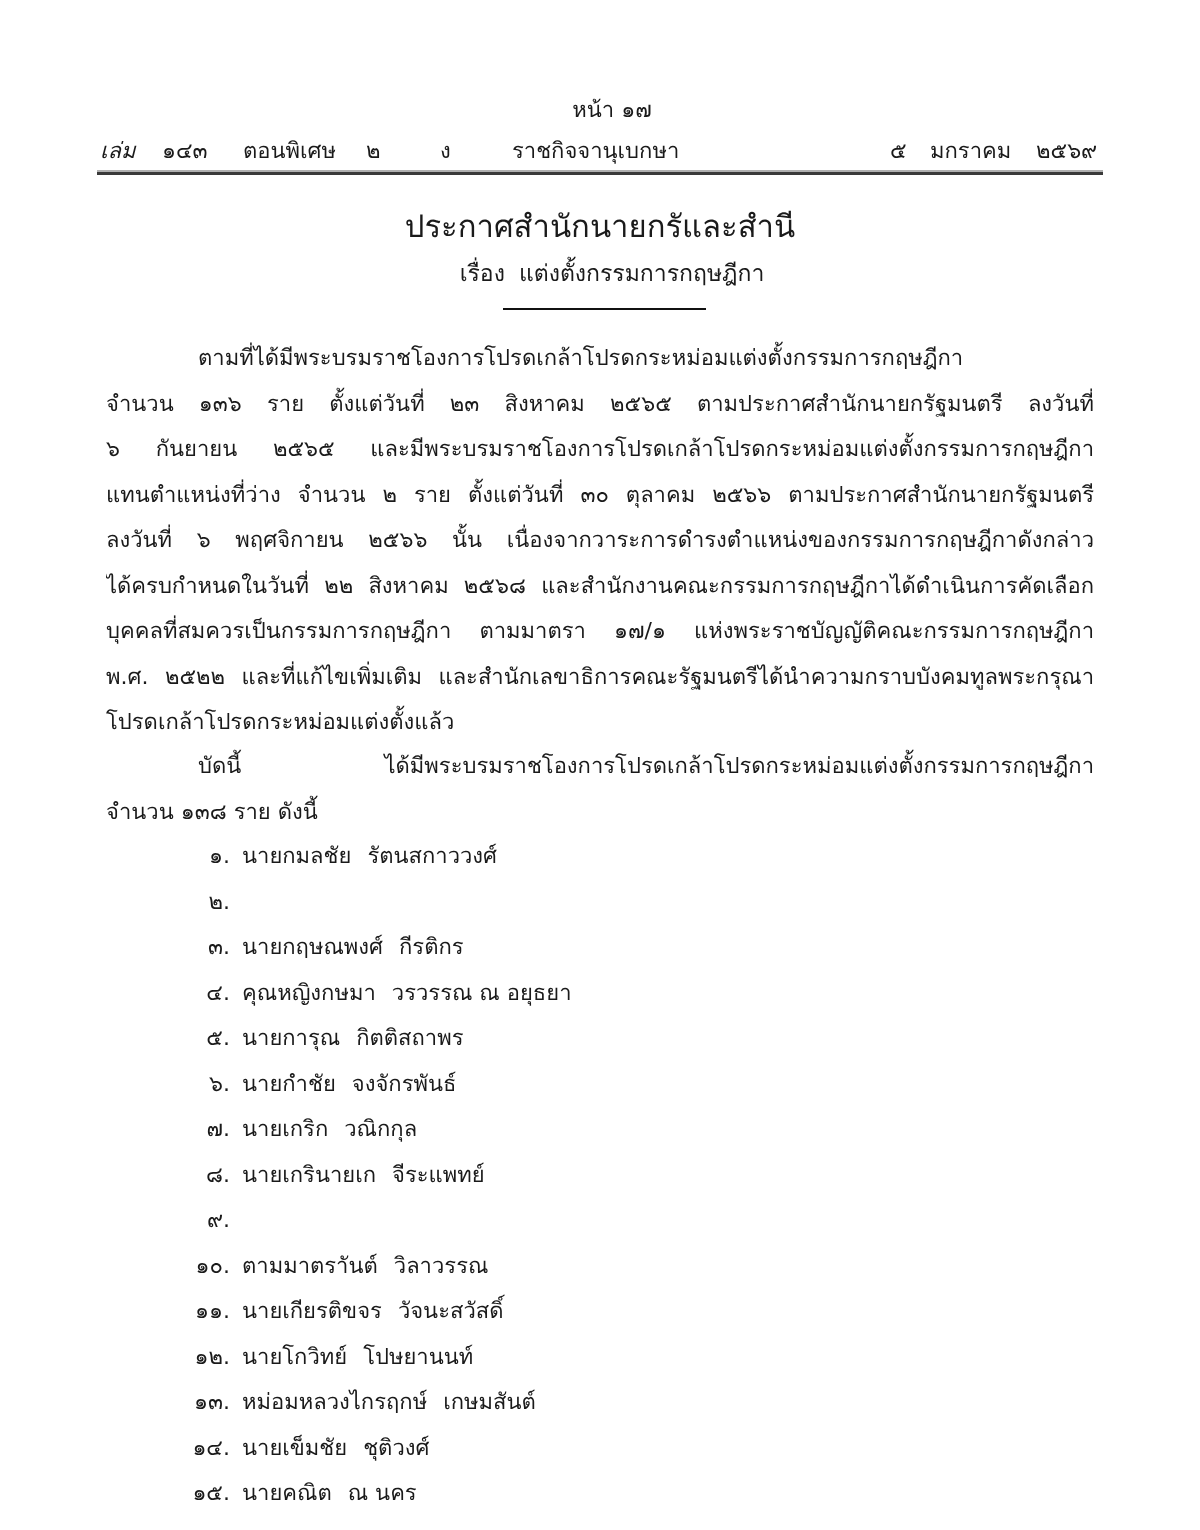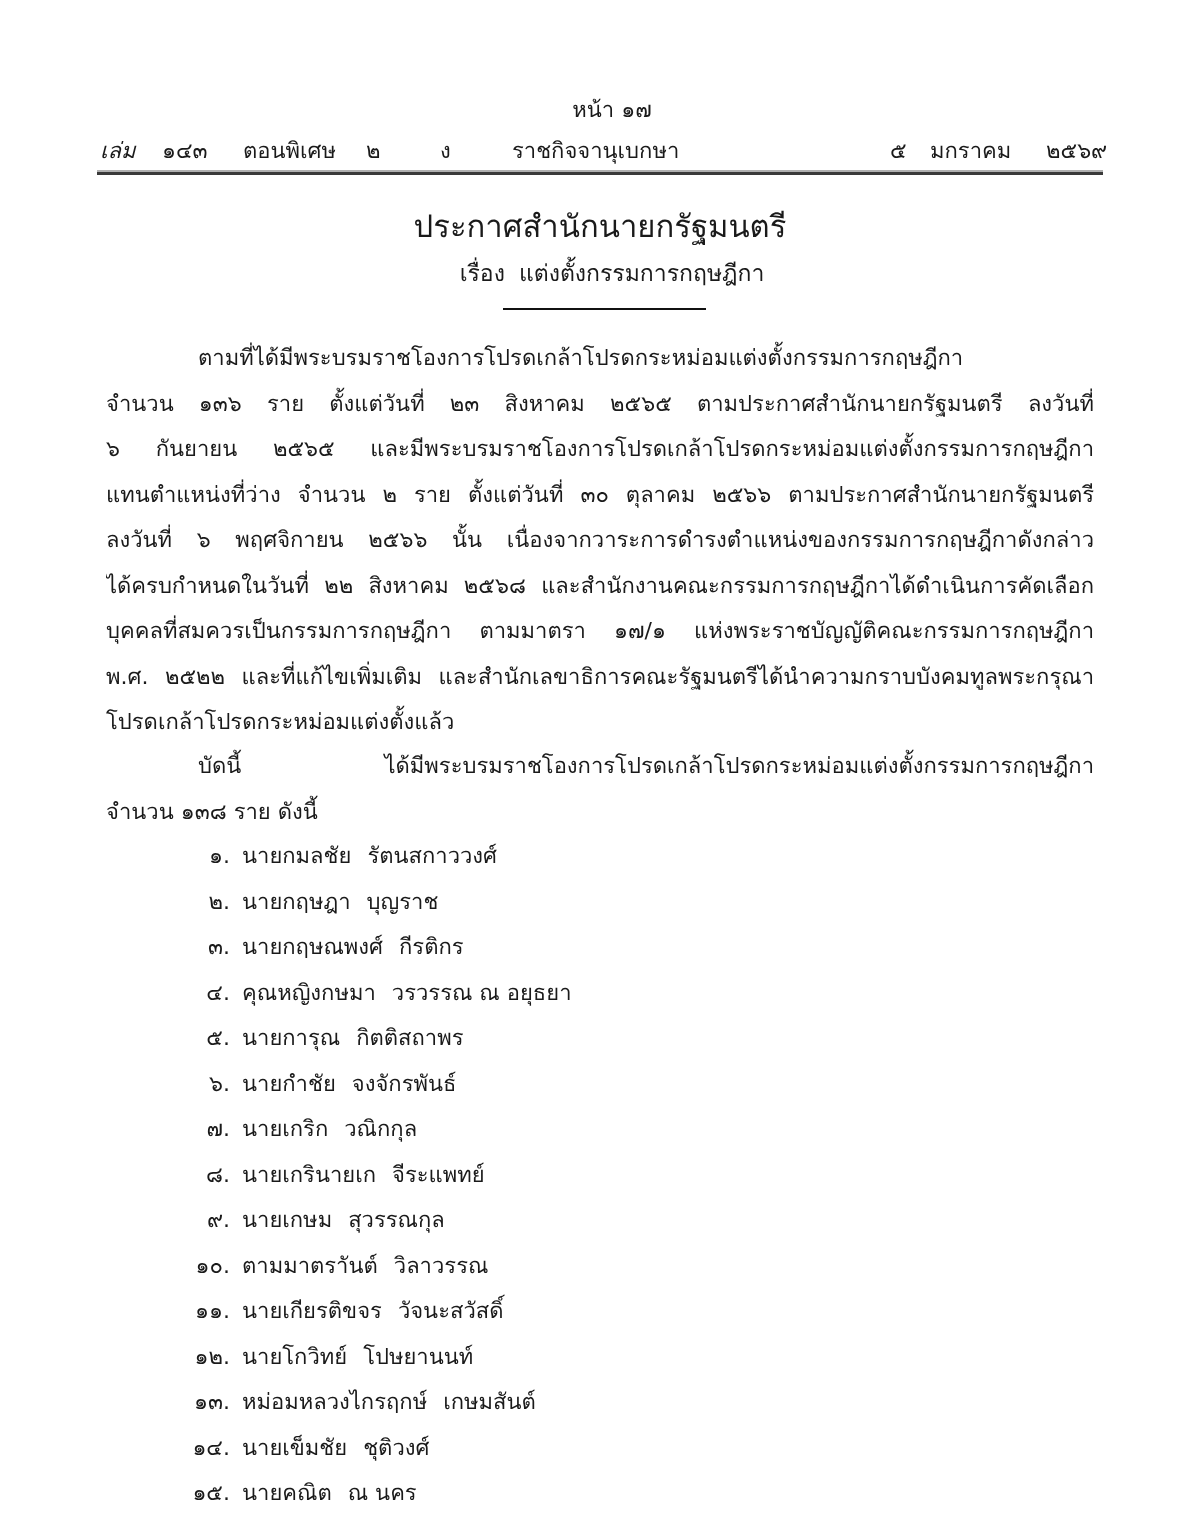--- a/index.html
+++ b/index.html
@@ -39,21 +39,21 @@
     }
     .header-line span { position: absolute; top: 0; white-space: nowrap; }
     .h-vol-label { left: 0; font-style: italic; }
     .h-vol-num { left: 62px; }
     .h-issue-label { left: 143px; }
     .h-issue-num { left: 266px; }
     .h-section { left: 340px; }
     .h-gazette { left: 412px; }
     .h-date-day { left: 790px; }
     .h-date-month { left: 830px; }
-    .h-date-year { left: 936px; margin-left: 10px; }
+    .h-date-year { left: 936px; }
     .header-rule {
       position: absolute;
       top: 170px;
       left: 97px; width: 1006px;
       height: 5px;
     }
     .header-rule .r1 { height: 2px; background: #b0b0b0; }
     .header-rule .r2 { height: 3px; background: #3a3a3a; }
     .title {
       position: absolute;
@@ -140,21 +140,21 @@
     <span class="h-date-day">๕</span>
     <span class="h-date-month">มกราคม</span>
     <span class="h-date-year">๒๕๖๙</span>
   </div>
 
   <div class="header-rule">
     <div class="r1"></div>
     <div class="r2"></div>
   </div>
 
-  <div class="title">ประกาศสำนักนายกรัฐมนตรี</div>
+  <div class="title">ประกาศสำนักนายกรัและสำนี</div>
 
   <div class="subtitle">
     <span class="label">เรื่อง</span><span>แต่งตั้งกรรมการกฤษฎีกา</span>
   </div>
 
   <div class="title-rule"></div>
 
   <div class="para para1">
     <span class="ln indent">ตามที่ได้มีพระบรมราชโองการโปรดเกล้าโปรดกระหม่อมแต่งตั้งกรรมการกฤษฎีกา</span>
     <span class="ln">จำนวน ๑๓๖ ราย ตั้งแต่วันที่ ๒๓ สิงหาคม ๒๕๖๕ ตามประกาศสำนักนายกรัฐมนตรี ลงวันที่</span>
@@ -172,21 +172,20 @@
     <span class="ln last">จำนวน ๑๓๘ ราย ดังนี้</span>
   </div>
 
   <div class="list">
     <div class="list-item">
         <span class="list-num">๑.</span>
         <span class="list-name"><span>นายกมลชัย</span><span class="surname">รัตนสกาววงศ์</span></span>
       </div>
     <div class="list-item">
         <span class="list-num">๒.</span>
-        <span class="list-name"><span>นายกฤษฎา</span><span class="surname">บุญราช</span></span>
       </div>
     <div class="list-item">
         <span class="list-num">๓.</span>
         <span class="list-name"><span>นายกฤษณพงศ์</span><span class="surname">กีรติกร</span></span>
       </div>
     <div class="list-item">
         <span class="list-num">๔.</span>
         <span class="list-name"><span>คุณหญิงกษมา</span><span class="surname">วรวรรณ ณ อยุธยา</span></span>
       </div>
     <div class="list-item">
@@ -200,21 +199,20 @@
     <div class="list-item">
         <span class="list-num">๗.</span>
         <span class="list-name"><span>นายเกริก</span><span class="surname">วณิกกุล</span></span>
       </div>
     <div class="list-item">
         <span class="list-num">๘.</span>
         <span class="list-name"><span>นายเกรินายเก</span><span class="surname">จีระแพทย์</span></span>
       </div>
     <div class="list-item">
         <span class="list-num">๙.</span>
-        <span class="list-name"><span>นายเกษม</span><span class="surname">สุวรรณกุล</span></span>
       </div>
     <div class="list-item">
         <span class="list-num">๑๐.</span>
         <span class="list-name"><span>ตามมาตราันต์</span><span class="surname">วิลาวรรณ</span></span>
       </div>
     <div class="list-item">
         <span class="list-num">๑๑.</span>
         <span class="list-name"><span>นายเกียรติขจร</span><span class="surname">วัจนะสวัสดิ์</span></span>
       </div>
     <div class="list-item">

